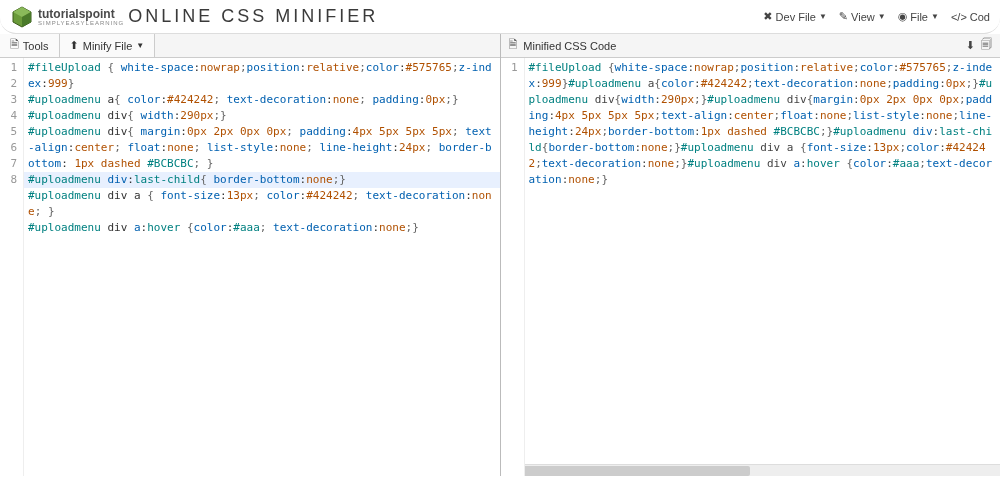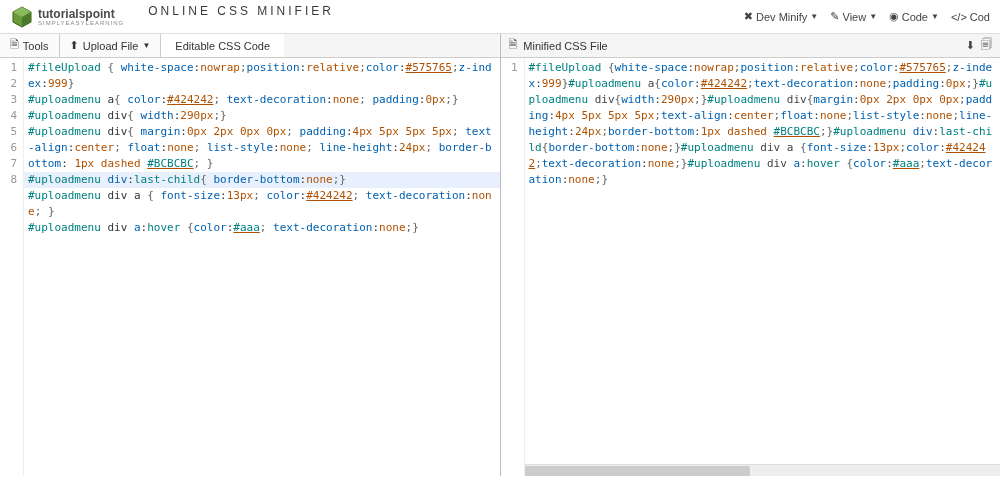--- a/index.html
+++ b/index.html
@@ -1,23 +1,23 @@
 <!DOCTYPE html>
 <html><head>
 <meta charset="utf-8">
 <style>
 * { box-sizing: border-box; margin: 0; padding: 0; }
 body { font-family: Arial, sans-serif; font-size: 11px; color: #333; background: #fff; }
-.header { display: flex; padding: 4px 10px; border-bottom: 1px solid #ddd; height: 34px; }
+.header { display: flex; align-items: center; padding: 4px 10px; border-bottom: 1px solid #ddd; height: 34px; border-radius: 16px; }
 .logo { display: flex; align-items: center; gap: 4px; }
 .logo-icon { width: 24px; height: 24px; }
 .logo-text { display: flex; flex-direction: column; line-height: 1; }
 .logo-main { font-weight: bold; font-size: 12px; color: #4a4a4a; }
 .logo-sub { font-size: 6px; letter-spacing: 1px; color: #888; }
-.page-title { margin-left: 24px; font-size: 12px; letter-spacing: 3px; color: #3a3a3a; font-weight: 500; }
+.page-title { margin-left: 4px; font-size: 18px; letter-spacing: 3px; color: #3a3a3a; font-weight: 500; }
 .header-right { margin-left: auto; display: flex; gap: 12px; align-items: center; font-size: 11px; color: #444; }
 .hbtn { display: flex; align-items: center; gap: 3px; cursor: pointer; }
 .caret { font-size: 8px; }
 .toolbar { display: flex; align-items: stretch; height: 24px; border-bottom: 1px solid #ccc; background: #f5f5f5; }
 .tbbtn { display: flex; align-items: center; gap: 4px; padding: 0 10px; border-right: 1px solid #ccc; cursor: pointer; font-size: 11px; color: #333; background: #fafafa; }
 .tab { background: #fff; border-top: 1px solid #ccc; margin-top: -1px; padding: 0 14px; display: flex; align-items: center; font-size: 11px; color: #333; }
 .panels { display: flex; width: 100%; height: calc(500px - 34px - 24px); }
 .panel { flex: 1; display: flex; flex-direction: column; overflow: hidden; }
 .panel.left { border-right: 1px solid #bbb; }
 .panel-head { display: flex; align-items: center; height: 24px; padding: 0 8px; border-bottom: 1px solid #ccc; background: #f5f5f5; font-size: 11px; gap: 6px; }
@@ -25,21 +25,21 @@
 .panel-head .ico { cursor: pointer; color: #444; }
 .editor { flex: 1; display: flex; font-family: Consolas, Menlo, monospace; font-size: 11px; line-height: 16px; overflow: hidden; background: #fff; position: relative; }
 .gutter { width: 24px; text-align: right; color: #999; padding: 2px 6px 2px 0; background: #fff; border-right: 1px solid #eee; user-select: none; }
 .code { flex: 1; padding: 2px 4px; white-space: pre-wrap; word-break: break-all; overflow: hidden; }
 .cursor-line { position: absolute; left: 24px; right: 0; height: 16px; background: #e8f0fe; z-index: 0; }
 .code, .gutter { position: relative; z-index: 1; }
 .sel { color: #008080; }
 .brace { color: #666; }
 .prop { color: #0060b0; }
 .val { color: #b05000; }
-.colhex { color: #b05000; text-decoration: underline; }
+.colhex { color: #b05000; }
 .minright .code { color: #444; }
 .scrollbar-bottom { position: absolute; bottom: 0; left: 0; right: 0; height: 12px; background: #eee; border-top: 1px solid #ddd; }
 .scrollbar-bottom .thumb { position: absolute; left: 0; top: 1px; height: 10px; width: 50%; background: #ccc; border-radius: 2px; }
 </style>
 </head>
 <body>
 
 <div class="header">
   <div class="logo">
     <svg class="logo-icon" viewBox="0 0 24 24">
@@ -49,68 +49,65 @@
     </svg>
     <div class="logo-text">
       <span class="logo-main">tutorialspoint</span>
       <span class="logo-sub">SIMPLYEASYLEARNING</span>
     </div>
   </div>
   <div class="page-title">ONLINE CSS MINIFIER</div>
   <div class="header-right">
     <div class="hbtn">
       <span>✖</span>
-      <span>Dev Minify</span>
+      <span>Dev File</span>
       <span class="caret">▼</span>
     </div>
     <div class="hbtn">
       <span>✎</span>
       <span>View</span>
       <span class="caret">▼</span>
     </div>
     <div class="hbtn">
       <span>◉</span>
-      <span>Code</span>
+      <span>File</span>
       <span class="caret">▼</span>
     </div>
     <div class="hbtn">
       <span>&lt;/&gt;</span>
       <span>Cod</span>
     </div>
   </div>
 </div>
 
 <div class="panels">
 
   <div class="panel left">
     <div class="toolbar">
       <div class="tbbtn">
         <span>🗎</span>
         <span>Tools</span>
       </div>
       <div class="tbbtn">
         <span>⬆</span>
-        <span>Upload File</span>
+        <span>Minify File</span>
         <span class="caret">▼</span>
-      </div>
-      <div class="tab">
-        <span>Editable CSS Code</span>
       </div>
     </div>
     <div class="editor">
       <div class="cursor-line" id="cursor-line" style="top: 114px;"></div>
       <div class="gutter" id="left-gutter">1<br>2<br>3<br>4<br>5<br>6<br>7<br>8<br></div>
       <div class="code" id="left-code"><span class="sel">#fileUpload</span> <span class="brace">{</span> <span class="prop">white-space</span>:<span class="val">nowrap</span><span class="brace">;</span><span class="prop">position</span>:<span class="val">relative</span><span class="brace">;</span><span class="prop">color</span>:<span class="val"><span class="colhex">#575765</span></span><span class="brace">;</span><span class="prop">z-index</span>:<span class="val">999</span><span class="brace">}</span><br><span class="sel">#uploadmenu</span> a<span class="brace">{</span> <span class="prop">color</span>:<span class="val"><span class="colhex">#424242</span></span><span class="brace">;</span> <span class="prop">text-decoration</span>:<span class="val">none</span><span class="brace">;</span> <span class="prop">padding</span>:<span class="val">0px</span><span class="brace">;</span><span class="brace">}</span><br><span class="sel">#uploadmenu</span> div<span class="brace">{</span> <span class="prop">width</span>:<span class="val">290px</span><span class="brace">;</span><span class="brace">}</span><br><span class="sel">#uploadmenu</span> div<span class="brace">{</span> <span class="prop">margin</span>:<span class="val">0px 2px 0px 0px</span><span class="brace">;</span> <span class="prop">padding</span>:<span class="val">4px 5px 5px 5px</span><span class="brace">;</span> <span class="prop">text-align</span>:<span class="val">center</span><span class="brace">;</span> <span class="prop">float</span>:<span class="val">none</span><span class="brace">;</span> <span class="prop">list-style</span>:<span class="val">none</span><span class="brace">;</span> <span class="prop">line-height</span>:<span class="val">24px</span><span class="brace">;</span> <span class="prop">border-bottom</span>: <span class="val">1px dashed <span class="colhex"><span class="sel">#BCBCBC</span></span></span><span class="brace">;</span> <span class="brace">}</span><br><span class="sel">#uploadmenu</span> <span class="prop">div</span>:<span class="val"><span class="sel">last-child</span></span><span class="brace">{</span> <span class="prop">border-bottom</span>:<span class="val">none</span><span class="brace">;</span><span class="brace">}</span><br><span class="sel">#uploadmenu</span> div a <span class="brace">{</span> <span class="prop">font-size</span>:<span class="val">13px</span><span class="brace">;</span> <span class="prop">color</span>:<span class="val"><span class="colhex">#424242</span></span><span class="brace">;</span> <span class="prop">text-decoration</span>:<span class="val">none</span><span class="brace">;</span> <span class="brace">}</span><br><span class="sel">#uploadmenu</span> div <span class="prop">a</span>:<span class="val"><span class="sel">hover</span> </span><span class="brace">{</span><span class="prop">color</span>:<span class="val"><span class="colhex"><span class="sel">#aaa</span></span></span><span class="brace">;</span> <span class="prop">text-decoration</span>:<span class="val">none</span><span class="brace">;</span><span class="brace">}</span><br><br></div>
     </div>
   </div>
 
   <div class="panel">
     <div class="panel-head">
       <span>🗎</span>
-      <span>Minified CSS File</span>
+      <span>Minified CSS Code</span>
       <span class="spacer"></span>
       <span class="ico">⬇</span>
       <span class="ico">🗐</span>
     </div>
     <div class="editor minright">
       <div class="gutter" id="right-gutter">1</div>
       <div class="code" id="right-code"><span class="sel">#fileUpload</span> <span class="brace">{</span><span class="prop">white-space</span>:<span class="val">nowrap</span><span class="brace">;</span><span class="prop">position</span>:<span class="val">relative</span><span class="brace">;</span><span class="prop">color</span>:<span class="val"><span class="colhex">#575765</span></span><span class="brace">;</span><span class="prop">z-index</span>:<span class="val">999</span><span class="brace">}</span><span class="sel">#uploadmenu</span> a<span class="brace">{</span><span class="prop">color</span>:<span class="val"><span class="colhex">#424242</span></span><span class="brace">;</span><span class="prop">text-decoration</span>:<span class="val">none</span><span class="brace">;</span><span class="prop">padding</span>:<span class="val">0px</span><span class="brace">;</span><span class="brace">}</span><span class="sel">#uploadmenu</span> div<span class="brace">{</span><span class="prop">width</span>:<span class="val">290px</span><span class="brace">;</span><span class="brace">}</span><span class="sel">#uploadmenu</span> div<span class="brace">{</span><span class="prop">margin</span>:<span class="val">0px 2px 0px 0px</span><span class="brace">;</span><span class="prop">padding</span>:<span class="val">4px 5px 5px 5px</span><span class="brace">;</span><span class="prop">text-align</span>:<span class="val">center</span><span class="brace">;</span><span class="prop">float</span>:<span class="val">none</span><span class="brace">;</span><span class="prop">list-style</span>:<span class="val">none</span><span class="brace">;</span><span class="prop">line-height</span>:<span class="val">24px</span><span class="brace">;</span><span class="prop">border-bottom</span>:<span class="val">1px dashed <span class="colhex"><span class="sel">#BCBCBC</span></span></span><span class="brace">;</span><span class="brace">}</span><span class="sel">#uploadmenu</span> <span class="prop">div</span>:<span class="val"><span class="sel">last-child</span></span><span class="brace">{</span><span class="prop">border-bottom</span>:<span class="val">none</span><span class="brace">;</span><span class="brace">}</span><span class="sel">#uploadmenu</span> div a <span class="brace">{</span><span class="prop">font-size</span>:<span class="val">13px</span><span class="brace">;</span><span class="prop">color</span>:<span class="val"><span class="colhex">#424242</span></span><span class="brace">;</span><span class="prop">text-decoration</span>:<span class="val">none</span><span class="brace">;</span><span class="brace">}</span><span class="sel">#uploadmenu</span> div <span class="prop">a</span>:<span class="val"><span class="sel">hover</span> </span><span class="brace">{</span><span class="prop">color</span>:<span class="val"><span class="colhex"><span class="sel">#aaa</span></span></span><span class="brace">;</span><span class="prop">text-decoration</span>:<span class="val">none</span><span class="brace">;</span><span class="brace">}</span></div>
       <div class="scrollbar-bottom">
         <div class="thumb"></div>
       </div>

